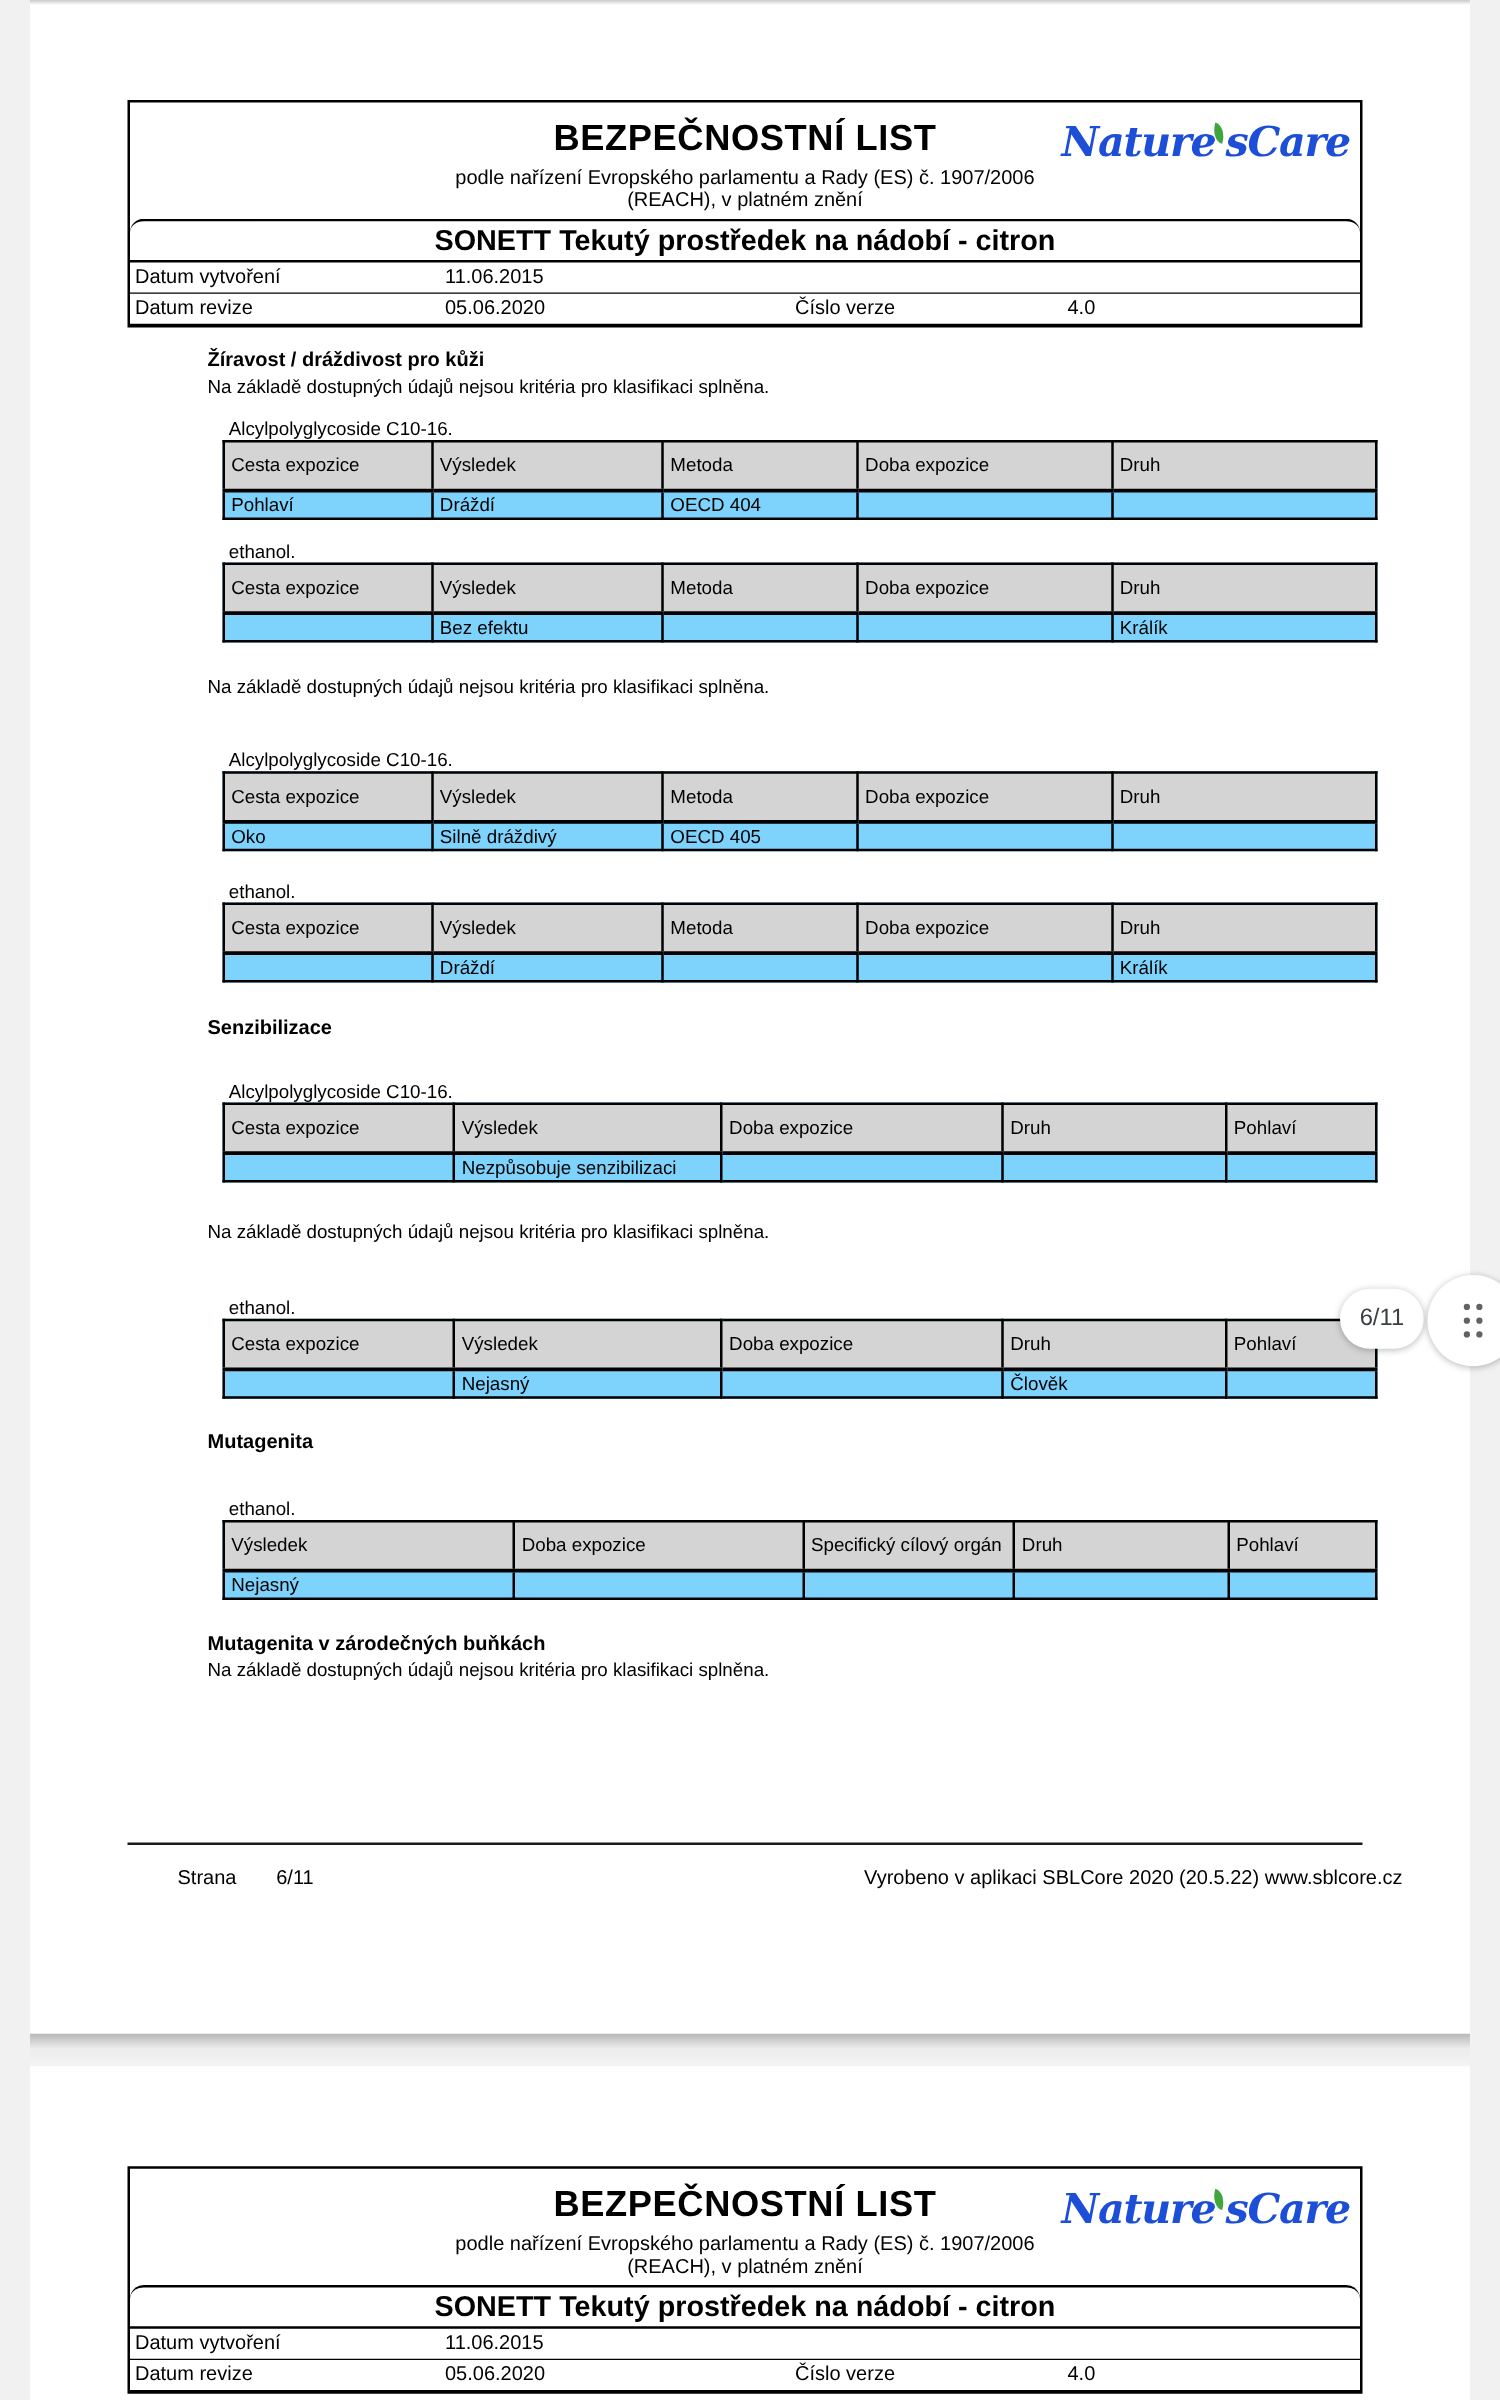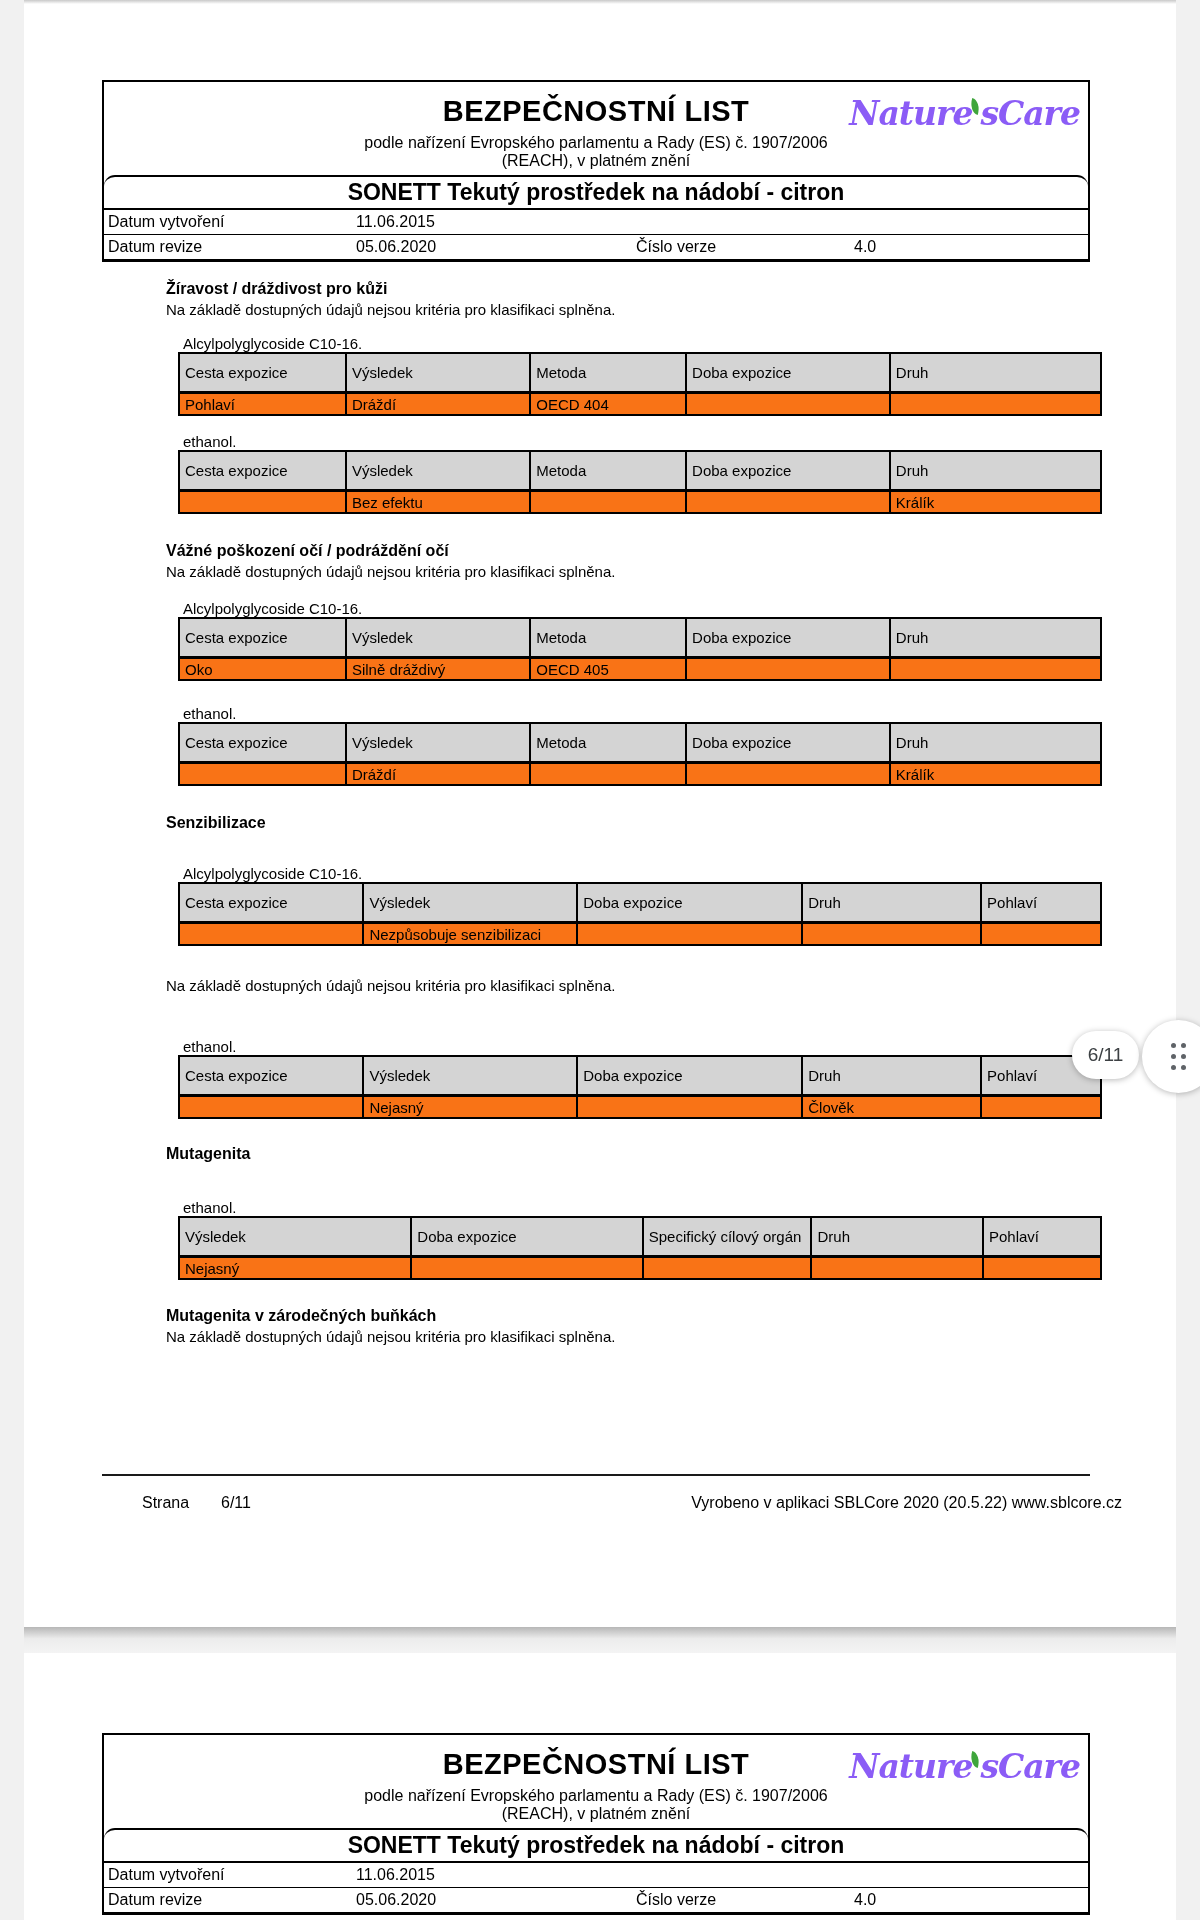--- a/index.html
+++ b/index.html
@@ -18,38 +18,38 @@
   
   .header-box { position:absolute; left:102px; width:988px; box-sizing:border-box;
                 border:2px solid #000; border-bottom-width:3px; background:#fff; }
   .hb-top   { position:relative; height:93px; }
   .hb-title { text-align:center; font-weight:bold; font-size:29px; line-height:30px;
               padding-top:14px; letter-spacing:.5px; }
   .hb-sub   { text-align:center; font-size:16px; line-height:18px; }
   .hb-sub.first { margin-top:8px; }
   .hb-logo  { position:absolute; top:14px; right:8px; white-space:nowrap;
               font-family:"DejaVu Serif", serif; font-style:italic; font-weight:bold;
-              font-size:33px; color:#8b5cf6; letter-spacing:-1px; line-height:36px; }
+              font-size:33px; color:#1d4ed8; letter-spacing:-1px; line-height:36px; }
   .hb-leaf  { display:inline-block; width:10px; height:15px; background:#3fa53c;
               border-radius:0 100% 0 100%; transform:rotate(16deg);
               position:relative; top:-11px; margin:0 0 0 -2px; }
   .hb-product { border-top:2px solid #000; height:31px; line-height:31px; text-align:center;
                 font-weight:bold; font-size:23px;border-radius:11px; }
   .hb-dates { border-top:2px solid #000; font-size:16px; }
   .hb-dates .drow { display:flex; height:24px; line-height:24px; }
   .hb-dates .drow + .drow { border-top:1px solid #000; }
   .dc1 { width:248px; padding-left:4px; } .dc2 { width:280px; } .dc3 { width:218px; } .dc4 { flex:1; }
 
   
   .sec    { position:absolute; left:166px; width:924px; }
   .sec-h  { font-weight:bold; font-size:16px; line-height:22px; }
   .sec-d  { font-size:15px; line-height:20px; }
   .tblock { position:absolute; left:178px; width:1104px; }
   .tlabel { font-size:15px; line-height:17px; padding-left:5px; }
-  table.dtable { width:924px; border-collapse:collapse; table-layout:fixed; background:#f97316; }
+  table.dtable { width:924px; border-collapse:collapse; table-layout:fixed; background:#7dd3fc; }
   .dtable th { background:#d4d4d4; border:2px solid #000; border-bottom-width:3px;
                font-weight:normal; text-align:left; padding:0 5px; height:37px;
                font-size:15px; vertical-align:middle; }
   .dtable td { border:2px solid #000; height:20px; padding:0 5px; font-size:15px;
                overflow:hidden; white-space:nowrap; }
 
   
   .footer-line { position:absolute; left:102px; top:1474px; width:988px; height:0;
                  border-top:2px solid #1a1a1a; }
   .footer { position:absolute; left:102px; top:1494px; width:988px; height:20px; font-size:16px;margin-left:32px; }
@@ -162,21 +162,20 @@
       <td>Bez efektu</td>
       <td></td>
       <td></td>
       <td>Králík</td>
     </tr>
       </tbody>
   </table>
 </div>
 
 <div class="sec" style="top:540px">
-  <div class="sec-h">Vážné poškození očí / podráždění očí</div>
   <div class="sec-d">Na základě dostupných údajů nejsou kritéria pro klasifikaci splněna.</div>
 </div>
 
 <div class="tblock" style="top:600px">
   <div class="tlabel">Alcylpolyglycoside C10-16.</div>
   <table class="dtable">
     <colgroup>
         <col style="width:18.1%">
         <col style="width:20.0%">
         <col style="width:16.9%">

